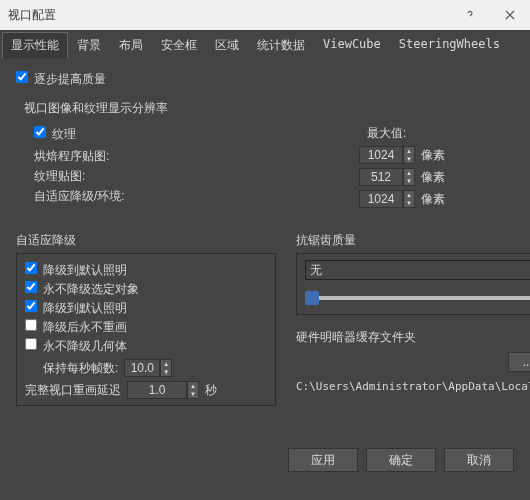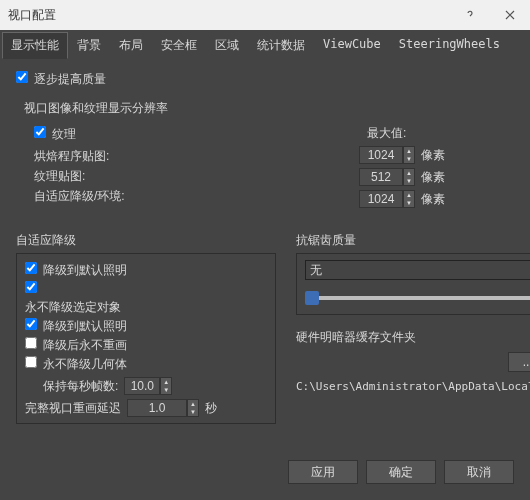--- a/index.html
+++ b/index.html
@@ -23,21 +23,21 @@
 .spin .ar div{flex:1;display:flex;align-items:center;justify-content:center;font-size:6px;color:#ddd}
 .cols{display:flex;gap:20px;margin-top:20px}
 .col1{flex:0 0 260px}
 .col2{flex:1}
 .group{margin-bottom:14px}
 .groupbox{border:1px solid #2d2d2d;padding:6px 8px;margin-top:4px}
 .maxrow{display:flex;align-items:center;gap:6px;margin:4px 0}
 .slider-wrap{margin-top:8px;position:relative;height:20px}
 .slider-track{position:absolute;left:0;right:0;top:8px;height:4px;background:#bdbdbd;border-radius:2px}
 .slider-thumb{position:absolute;left:0;top:3px;width:14px;height:14px;background:#3d6db5;border-radius:2px}
-.btns{position:absolute;bottom:16px;right:16px;display:flex;gap:8px}
+.btns{position:absolute;bottom:28px;right:16px;display:flex;gap:8px}
 .btn{width:70px;height:24px;background:#555;border:1px solid #333;color:#ddd;display:flex;align-items:center;justify-content:center;cursor:pointer}
 .ellipsis{width:40px;height:20px;background:#555;border:1px solid #333;display:flex;align-items:center;justify-content:center;float:right;margin-bottom:8px;cursor:pointer}
 .pathline{clear:both;font-family:monospace;font-size:11px;white-space:nowrap;overflow:hidden}
 </style>
 </head>
 <body>
 
 <div class="titlebar">
   <span>视口配置</span>
   <div class="tb-btn" style="right:40px">
@@ -128,21 +128,21 @@
 
   <div class="cols">
     <div class="col1">
       <div class="group">
         <div>自适应降级</div>
         <div class="groupbox" id="adapt-items">
             <label class="chk" style="display: flex;">
               <input type="checkbox" checked="" style="">
               <span>降级到默认照明</span>
             </label>
-            <label class="chk" style="display: flex; flex-direction: column;">
+            <label class="chk" style="display: flex;">
               <input type="checkbox" checked="" style="">
               <span>永不降级选定对象</span>
             </label>
             <label class="chk" style="display: flex;">
               <input type="checkbox" checked="" style="">
               <span>降级到默认照明</span>
             </label>
             <label class="chk" style="display: flex;">
               <input type="checkbox" style="">
               <span>降级后永不重画</span>

